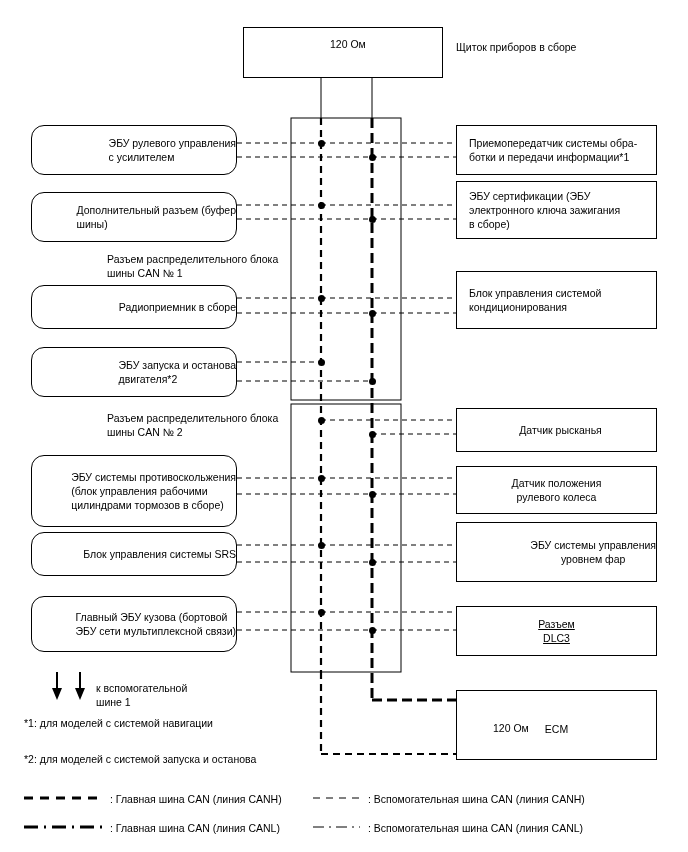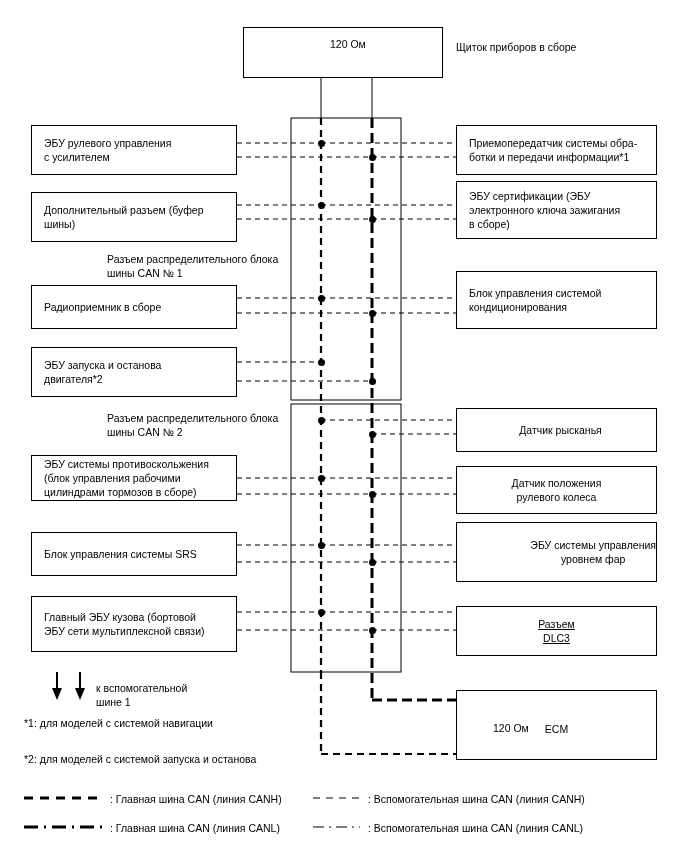--- a/index.html
+++ b/index.html
@@ -25,21 +25,21 @@
     background: #ffffff;
     display: flex;
     align-items: center;
     font-size: 10.5px;
     line-height: 1.35;
     z-index: 5;
   }
   .box .txt {
     white-space: pre-line;
   }
-  .box.left-box { justify-content: flex-start; padding-left: 12px; }
+  .box.left-box { justify-content: flex-end; padding-left: 12px; border-radius: 13px; }
   .box.right-box { justify-content: flex-start; padding-left: 12px; }
   .box.center-text { justify-content: center; text-align: center; padding-left: 0; }
   .plain {
     position: absolute;
     font-size: 10.5px;
     line-height: 1.35;
     white-space: pre-line;
     z-index: 6;
   }
   .dot {
@@ -202,21 +202,21 @@
   </div>
 
   <div class="box left-box" style="left:31px; top:347px; width:206px; height:50px;">
     <span class="txt">ЭБУ запуска и останова
 двигателя*2</span>
   </div>
 
   <div class="plain" style="left:107px; top:411px;">Разъем распределительного блока
 шины CAN № 2</div>
 
-  <div class="box left-box" style="left:31px; top:455px; width:206px; height:46px;">
+  <div class="box left-box" style="left:31px; top:455px; width:206px; height:72px;">
     <span class="txt">ЭБУ системы противоскольжения
 (блок управления рабочими
 цилиндрами тормозов в сборе)</span>
   </div>
 
   <div class="box left-box" style="left:31px; top:532px; width:206px; height:44px;">
     <span class="txt">Блок управления системы SRS</span>
   </div>
 
   <div class="box left-box" style="left:31px; top:596px; width:206px; height:56px;">

